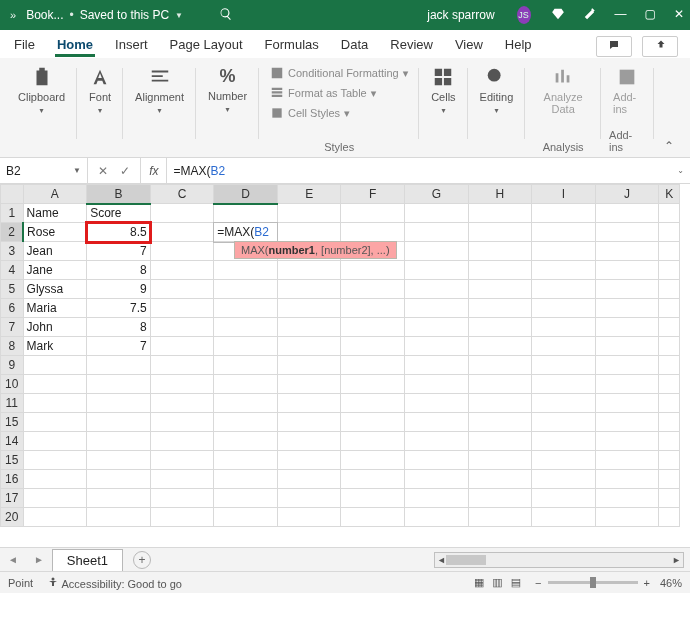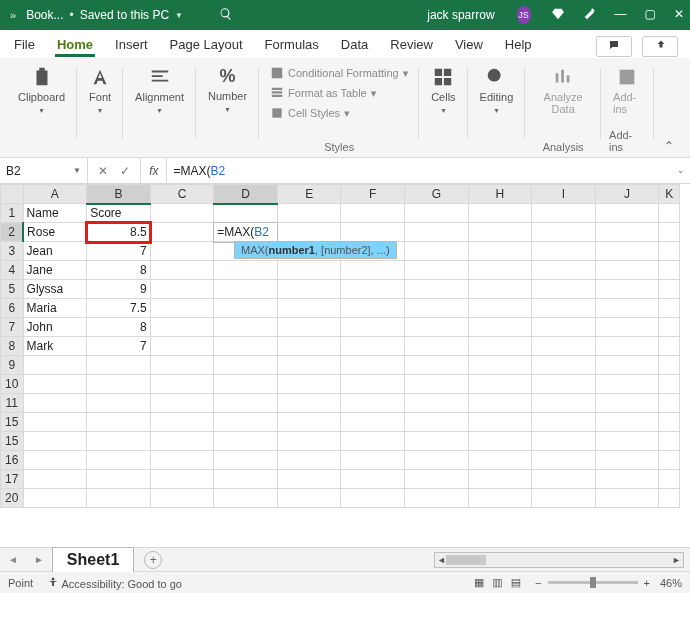--- a/index.html
+++ b/index.html
@@ -8,21 +8,21 @@
 .titlebar .chev { font-size: 11px; opacity: .9; padding: 0 4px; }
 .titlebar .doc { font-size: 12px; }
 .titlebar .dot { opacity: .85; }
 .titlebar .search-ico { margin-left: 30px; }
 .titlebar .user { margin-left: auto; display: flex; align-items: center; gap: 22px; }
 .titlebar .avatar { width: 14px; height: 18px; border-radius: 50%; background: #8b3db8; display: flex; align-items: center; justify-content: center; font-size: 9px; color: #d6ffe6; }
 .titlebar .wicons { display: flex; gap: 18px; margin-left: 14px; font-size: 12px; }
 .titlebar svg { fill: #fff; }
 .ribbon-tabs { height: 28px; display: flex; align-items: flex-end; padding: 0 12px; gap: 18px; background: #fff; border-bottom: 1px solid #fff; }
 .ribbon-tabs .tab { font-size: 13px; padding: 4px 2px 5px; color: #333; cursor: default; }
-.ribbon-tabs .tab.active { color: #4d7c0f; border-bottom: 3px solid #1a7345; font-weight: 600; padding-bottom: 2px; }
+.ribbon-tabs .tab.active { color: #0c4a6e; border-bottom: 3px solid #1a7345; font-weight: 600; padding-bottom: 2px; }
 .ribbon-tabs .right { margin-left: auto; display: flex; gap: 10px; }
 .ribbon-tabs .rbtn { border: 1px solid #ccc; padding: 2px 10px; border-radius: 2px; font-size: 13px; color: #444; }
 .ribbon { height: 100px; background: #f5f5f5; border-bottom: 1px solid #d8d8d8; display: flex; align-items: stretch; padding: 4px 6px 0; }
 .group { display: flex; flex-direction: column; align-items: center; justify-content: space-between; padding: 2px 8px 2px; position: relative; }
 .group::after { content: ""; position: absolute; right: 0; top: 6px; bottom: 18px; width: 1px; background: #dcdcdc; }
 .group:last-child::after { display: none; }
 .group .items { display: flex; gap: 10px; flex: 1; align-items: flex-start; }
 .group .lbl { font-size: 11px; color: #6b6b6b; padding-bottom: 2px; }
 .gbtn { display: flex; flex-direction: column; align-items: center; gap: 3px; padding: 2px 4px; color: #555; font-size: 11px; }
 .gbtn svg { width: 22px; height: 22px; fill: #555; }
@@ -44,25 +44,25 @@
 .sheet th, .sheet td { border: 1px solid #d9d9d9; height: 19px; font-size: 12px; font-weight: normal; }
 .sheet thead th { background: #e6e6e6; color: #333; text-align: center; }
 .sheet thead th.selcol { background: #d0d0d0; border-bottom: 2px solid #1a7345; }
 .sheet tbody th { background: #e6e6e6; color: #333; text-align: center; width: 22px; font-weight: normal; }
 .sheet tbody th.selrow { background: #d0d0d0; border-right: 2px solid #1a7345; }
 .sheet .corner { background: #e6e6e6; width: 22px; }
 .sheet td { padding: 0 3px; text-align: left; }
 .sheet td.num { text-align: right; }
 .sheet td.hl { outline: 3px solid #e01b1b; outline-offset: -1px; }
 .sheet td.active { outline: 1px solid #bbb; position: relative; }
-.tooltip { position: absolute; left: 234px; top: 57px; background: #7dd3fc; border: 1px solid #b9b8ad; padding: 2px 6px; font-size: 11px; color: #555; white-space: nowrap; }
+.tooltip { position: absolute; left: 234px; top: 57px; background: #fca5a5; border: 1px solid #b9b8ad; padding: 2px 6px; font-size: 11px; color: #555; white-space: nowrap; }
 .tooltip b { font-weight: 700; color: #333; }
 .tabsbar { height: 24px; border-top: 1px solid #d8d8d8; display: flex; align-items: center; background: #f3f3f3; }
 .tabsbar .navarrow { padding: 0 8px; color: #888; font-size: 10px; }
-.tabsbar .stab { background: #fff; border: 1px solid #b8b8b8; border-bottom: none; padding: 3px 14px; font-size: 16px; font-weight: 700; }
+.tabsbar .stab { background: #fff; border: 1px solid #b8b8b8; border-bottom: none; padding: 3px 14px; font-size: 13px; font-weight: 400; }
 .tabsbar .plus { width: 18px; height: 18px; border: 1px solid #b8b8b8; border-radius: 50%; display: flex; align-items: center; justify-content: center; margin-left: 10px; font-size: 12px; color: #666; }
 .tabsbar .hscroll { margin-left: auto; width: 250px; height: 16px; border: 1px solid #c0c0c0; background: #eee; display: flex; align-items: center; justify-content: space-between; padding: 0 2px; margin-right: 6px; }
 .tabsbar .hscroll .arr { font-size: 9px; color: #555; }
 .tabsbar .hscroll .thumb { width: 40px; height: 10px; background: #c8c8c8; }
 .status { height: 22px; border-top: 1px solid #d8d8d8; display: flex; align-items: center; padding: 0 8px; font-size: 11px; color: #555; background: #f3f3f3; gap: 14px; }
 .status .right { margin-left: auto; display: flex; align-items: center; gap: 10px; }
 .status .views span { padding: 0 4px; }
 .zoom { display: flex; align-items: center; gap: 6px; }
 .zoom .track { width: 90px; height: 3px; background: #c0c0c0; position: relative; }
 .zoom .track::before { content: ""; position: absolute; left: 50%; top: -4px; width: 1px; height: 11px; background: #888; }
@@ -455,20 +455,34 @@
           <td></td>
           <td></td>
           <td></td>
           <td></td>
           <td></td>
           <td></td>
           <td></td>
           <td></td>
         </tr>
         <tr>
+          <th>14</th>
+          <td></td>
+          <td></td>
+          <td></td>
+          <td></td>
+          <td></td>
+          <td></td>
+          <td></td>
+          <td></td>
+          <td></td>
+          <td></td>
+          <td></td>
+        </tr>
+        <tr>
           <th>15</th>
           <td></td>
           <td></td>
           <td></td>
           <td></td>
           <td></td>
           <td></td>
           <td></td>
           <td></td>
           <td></td>

